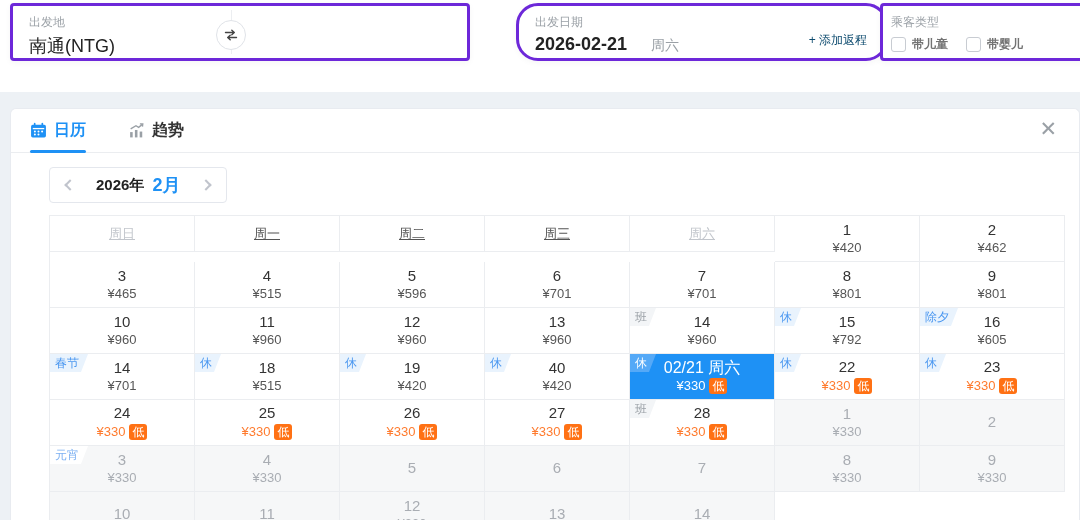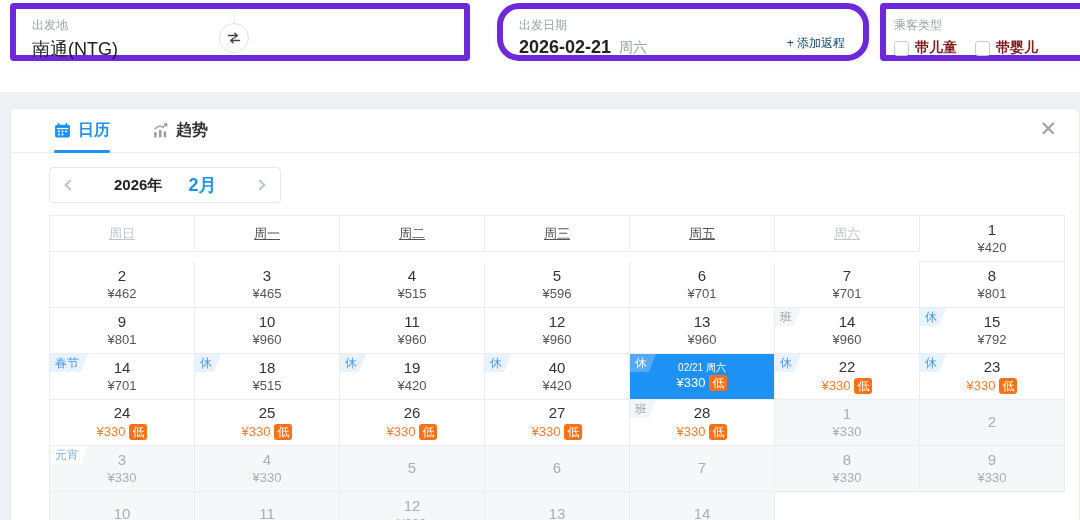--- a/index.html
+++ b/index.html
@@ -3,53 +3,53 @@
 <meta charset="utf-8">
 <style>
   * { margin:0; padding:0; box-sizing:border-box; }
   html,body { width:1080px; height:520px; overflow:hidden; background:#fff;
     font-family:"Liberation Sans","DejaVu Sans",sans-serif; }
   :root { --accent:#1e91f5; --orange:#ff7114; --orange-text:#ff7b2e; --line:#ebedf0; }
 
   
   .topbar { position:absolute; left:0; top:0; width:1080px; height:92px; background:#fff; }
   .tbox { position:absolute; top:3px; height:58px; background:#fff;
-    border:6px solid #6d28d9; border-radius:4px; box-shadow:0 2px 6px rgba(0,0,0,.04); }
+    border:3px solid #6d28d9; border-radius:4px; box-shadow:0 2px 6px rgba(0,0,0,.04); }
   .box-route { left:10px; width:460px; }
-  .box-date  { left:497px; width:372px;border-radius:22px; }
+  .box-date  { left:516px; width:372px;border-radius:22px; }
   .box-pax   { left:880px; width:220px; }
   .field { position:absolute; top:8px; }
   .f-label { font-size:12px; color:#9aa0a6; margin-bottom:3px; }
   .f-value { font-size:18px; color:#222; }
   .route-div { position:absolute; left:218px; top:4px; bottom:4px; width:1px; background:#eceef1; }
   .swap { position:absolute; left:203px; top:14px; width:30px; height:30px; border-radius:50%;
     background:#fff; border:1px solid #e0e3e8; display:flex; align-items:center; justify-content:center; z-index:2; cursor:pointer; }
-  .date-val { display:flex; align-items:center; gap:8px; }
+  .date-val { display:flex; align-items:flex-end; gap:24px; }
   .date-main { font-size:18px; font-weight:600; color:#222; }
   .date-week { font-size:14px; color:#9aa0a6; }
   .add-return { position:absolute; right:18px; top:26px; font-size:12px; color:#0c4a6e; cursor:pointer; }
   .pax-row { display:flex; gap:18px; margin-top:5px; align-items:center; }
-  .cb-item { display:flex; align-items:center; gap:6px; font-size:14px; font-weight:600; color:#7f1d1d; cursor:pointer; }
+  .cb-item { display:flex; align-items:center; gap:6px; font-size:12px; font-weight:600; color:#737373; cursor:pointer; }
   .cb { width:15px; height:15px; border:1px solid #c8ccd2; border-radius:3px; background:#fff; }
 
   
   .backdrop { position:absolute; left:0; top:92px; width:1080px; height:428px; background:#edf1f5; }
   .panel { position:absolute; left:10px; top:108px; width:1070px; height:412px;
     background:#fff; border-radius:6px 6px 0 0; border:1px solid #e8ebf0; border-bottom:none; }
   .tabbar { position:relative; height:44px; border-bottom:1px solid var(--line);
-    display:flex; align-items:center; padding-left:43px; }
+    display:flex; align-items:center; padding-left:19px; }
   .tab { position:relative; height:100%; display:flex; align-items:center; gap:7px;
     font-size:16px; font-weight:bold; color:#333; margin-right:42px; cursor:pointer; }
   .tab.active { color:var(--accent); }
   .tab.active::after { content:""; position:absolute; left:0; right:0; bottom:-1px; height:3px;
     background:var(--accent); border-radius:2px; }
   .close-x { position:absolute; right:22px; top:9px; font-size:21px; color:#9aa0a6; cursor:pointer; line-height:1; }
 
   .monthnav { margin:14px 0 0 38px; display:inline-flex; align-items:center; height:36px;
-    border:1px solid #e4e7ed; border-radius:4px; padding:13px 16px; gap:40px; background:#fff; }
+    border:1px solid #e4e7ed; border-radius:4px; padding:13px 16px; gap:22px; background:#fff; }
   .chev { width:8px; height:8px; border-left:2px solid #c0c4cc; border-bottom:2px solid #c0c4cc; cursor:pointer; }
   .chev.prev { transform:rotate(45deg); }
   .chev.next { transform:rotate(-135deg); }
   .mn-year { font-size:15px; font-weight:bold; color:#222; }
   .mn-month { font-size:18px; font-weight:bold; color:var(--accent); margin-left:-14px; }
 
   
   .grid { margin:12px 0 0 38px; width:1016px; display:grid; grid-template-columns:repeat(7,1fr);
     border-top:1px solid var(--line); border-left:1px solid var(--line); }
   .hcell { height:36px; display:flex; align-items:center; justify-content:center;
@@ -64,21 +64,21 @@
   .low-tag { display:inline-block; background:var(--orange); color:#fff; font-size:12px;
     line-height:16px; padding:0 3px; border-radius:3px; margin-left:4px; }
   .badge { position:absolute; top:0; left:0; font-size:12px; line-height:18px;
     padding:0 9px 0 5px; clip-path:polygon(0 0,100% 0,calc(100% - 7px) 100%,0 100%); }
   .badge-blue { background:#e9f3fd; color:#4a97f0; }
   .badge-gray { background:#f3f5f7; color:#9aa0a6; }
   .cell.muted { background:#f6f7f8; }
   .cell.muted .day, .cell.muted .price { color:#a9adb3; }
   .cell.muted .badge-blue { background:#fff; color:#7cb0f2; }
   .cell.selected { background:var(--accent); }
-  .cell.selected .day { color:#fff; font-size:10px; }
+  .cell.selected .day { color:#fff; font-size:16px; }
   .cell.selected .price { color:#fff; }
   .cell.selected .badge-blue { background:#55a9f7; color:#fff; }
 </style>
 </head>
 <body>
 
 <div class="topbar">
   <div class="tbox box-route">
     <div class="field" style="left:16px">
       <div class="f-label">出发地</div>
@@ -156,21 +156,20 @@
     <span class="mn-year">2026年</span>
     <span class="mn-month">2月</span>
     <span class="chev next"></span>
   </div>
 
   <div class="grid">
       <div class="hcell weekend">周日</div>
       <div class="hcell">周一</div>
       <div class="hcell">周二</div>
       <div class="hcell">周三</div>
-      <div class="hcell">周五</div>
       <div class="hcell weekend">周六</div>
       <div class="cell">
         <div class="day">1</div>
         <div class="price">¥420</div>
       </div>
       <div class="cell">
         <div class="day">2</div>
         <div class="price">¥462</div>
       </div>
       <div class="cell">
@@ -219,20 +218,25 @@
       </div>
       <div class="cell">
         <span class="badge badge-gray">班</span>
         <div class="day">14</div>
         <div class="price">¥960</div>
       </div>
       <div class="cell">
         <span class="badge badge-blue">休</span>
         <div class="day">15</div>
         <div class="price">¥792</div>
+      </div>
+      <div class="cell">
+        <span class="badge badge-blue">除夕</span>
+        <div class="day">16</div>
+        <div class="price">¥605</div>
       </div>
       <div class="cell">
         <span class="badge badge-blue">春节</span>
         <div class="day">14</div>
         <div class="price">¥701</div>
       </div>
       <div class="cell">
         <span class="badge badge-blue">休</span>
         <div class="day">18</div>
         <div class="price">¥515</div>

